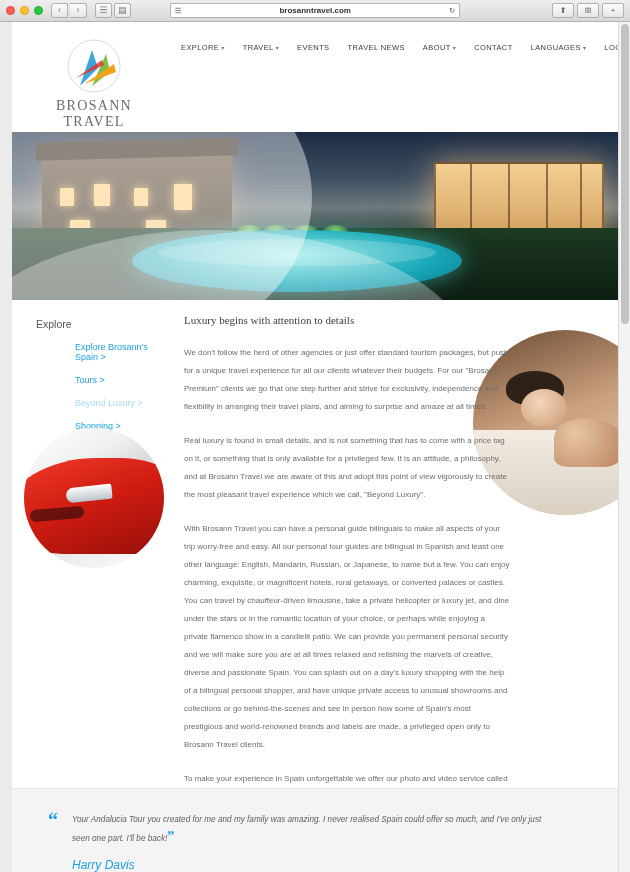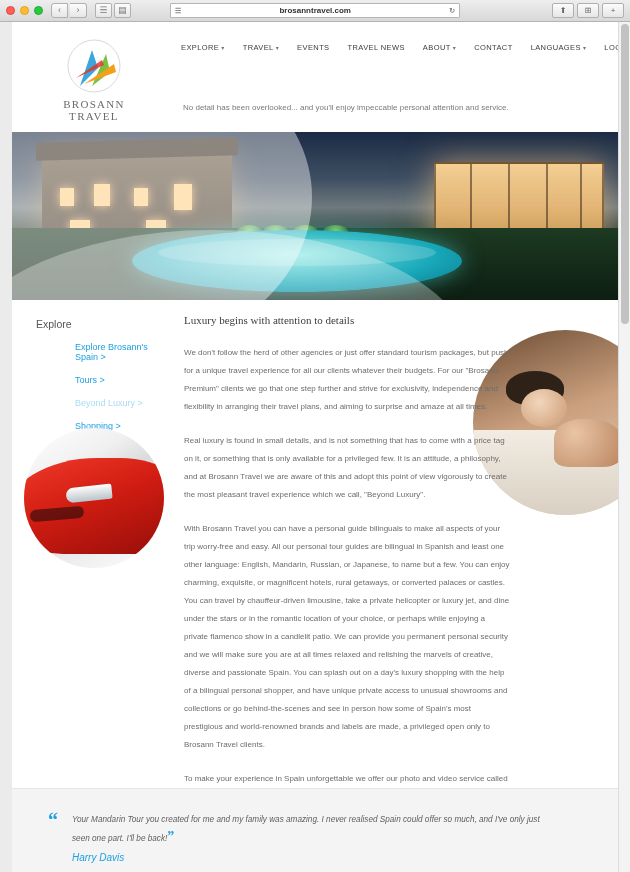--- a/index.html
+++ b/index.html
@@ -97,21 +97,21 @@
     height: 110px;
     background: #fff;
   }
   .logo {
     position: absolute;
     left: 28px; top: 16px;
     width: 108px; text-align: center;
   }
   .logo-mark { height: 58px; }
   .logo-text {
-    font-size: 11px; letter-spacing: 1.3px;
+    font-size: 14px; letter-spacing: 1.3px;
     color: #6b6b6b; margin-top: 2px;
     font-family: "Liberation Serif", serif;
   }
 
   .topnav {
     position: absolute;
     left: 160px; top: 18px;
     right: 0;
     display: flex; align-items: center;
     gap: 0;
@@ -352,22 +352,22 @@
     color: #5e5e5e;
     font-style: italic;
     margin: 0;
   }
   .quote-close {
     color: #1ea0e0; font-weight: bold; font-style: normal;
     font-family: "Liberation Serif", serif;
     font-size: 14px;
   }
   .quote-author {
-    margin-top: 5px;
-    font-size: 10px;
+    margin-top: 11px;
+    font-size: 12px;
     color: #1ea0e0;
     font-style: italic;
   }
 
   
   .scrollbar {
     position: absolute;
     right: 0; top: 0; bottom: 0;
     width: 12px;
     background: #f3f3f3;
@@ -436,21 +436,20 @@
           <div class="nav-item"><span>EXPLORE</span><span class="caret">▾</span></div>
           <div class="nav-item"><span>TRAVEL</span><span class="caret">▾</span></div>
           <div class="nav-item"><span>EVENTS</span></div>
           <div class="nav-item"><span>TRAVEL NEWS</span></div>
           <div class="nav-item"><span>ABOUT</span><span class="caret">▾</span></div>
           <div class="nav-item"><span>CONTACT</span></div>
           <div class="nav-item"><span>LANGUAGES</span><span class="caret">▾</span></div>
           <div class="nav-item"><span>LOGIN</span></div>
         </div>
 
-        <div class="page-sub">No detail has been overlooked... and you'll enjoy impeccable personal attention and service.</div>
       </div>
 
       <div class="hero">
         <div class="hero-sky"></div>
         <div class="hero-house">
           <div class="hero-win" style="left:18px; top:34px; width:14px; height:18px;"></div>
           <div class="hero-win" style="left:52px; top:30px; width:16px; height:22px;"></div>
           <div class="hero-win" style="left:92px; top:34px; width:14px; height:18px;"></div>
           <div class="hero-win" style="left:132px; top:30px; width:18px; height:26px;"></div>
           <div class="hero-win" style="left:28px; top:66px; width:20px; height:24px;"></div>
@@ -499,21 +498,21 @@
           <h2>Luxury begins with attention to details</h2>
           <p>We don't follow the herd of other agencies or just offer standard tourism packages, but push for a unique travel experience for all our clients whatever their budgets. For our "Brosann Premium" clients we go that one step further and strive for exclusivity, independence and flexibility in arranging their travel plans, and aiming to surprise and amaze at all times.</p>
           <p>Real luxury is found in small details, and is not something that has to come with a price tag on it, or something that is only available for a privileged few. It is an attitude, a philosophy, and at Brosann Travel we are aware of this and adopt this point of view vigorously to create the most pleasant travel experience which we call, "Beyond Luxury".</p>
           <p>With Brosann Travel you can have a personal guide bilinguals to make all aspects of your trip worry-free and easy. All our personal tour guides are bilingual in Spanish and least one other language: English, Mandarin, Russian, or Japanese, to name but a few. You can enjoy charming, exquisite, or magnificent hotels, rural getaways, or converted palaces or castles. You can travel by chauffeur-driven limousine, take a private helicopter or luxury jet, and dine under the stars or in the romantic location of your choice, or perhaps while enjoying a private flamenco show in a candlelit patio. We can provide you permanent personal security and we will make sure you are at all times relaxed and relishing the marvels of creative, diverse and passionate Spain. You can splash out on a day's luxury shopping with the help of a bilingual personal shopper, and have unique private access to unusual showrooms and collections or go behind-the-scenes and see in person how some of Spain's most prestigious and world-renowned brands and labels are made, a privileged open only to Brosann Travel clients.</p>
           <p>To make your experience in Spain unforgettable we offer our photo and video service called "Brosann Memories". Our highly-trained personnel will record, edit, and prepare your digital book of your trip, allowing you to take them home with you and relive the magic moments in Spain time and time again.</p>
         </div>
       </div>
 
       <div class="testimonial">
         <span class="quote-mark">“</span>
-        <p class="quote-text"><span>Your Mandarin Tour you created for me and my family was amazing. I never realised Spain could offer so much, and I've only just seen one part. I'll be back!</span><span class="quote-close">”</span></p>
+        <p class="quote-text"><span>Your Andalucia Tour you created for me and my family was amazing. I never realised Spain could offer so much, and I've only just seen one part. I'll be back!</span><span class="quote-close">”</span></p>
         <div class="quote-author">Harry Davis</div>
       </div>
 
     </div>
 
     <div class="scrollbar">
       <div class="scroll-thumb"></div>
     </div>
   </div>
 </div>

